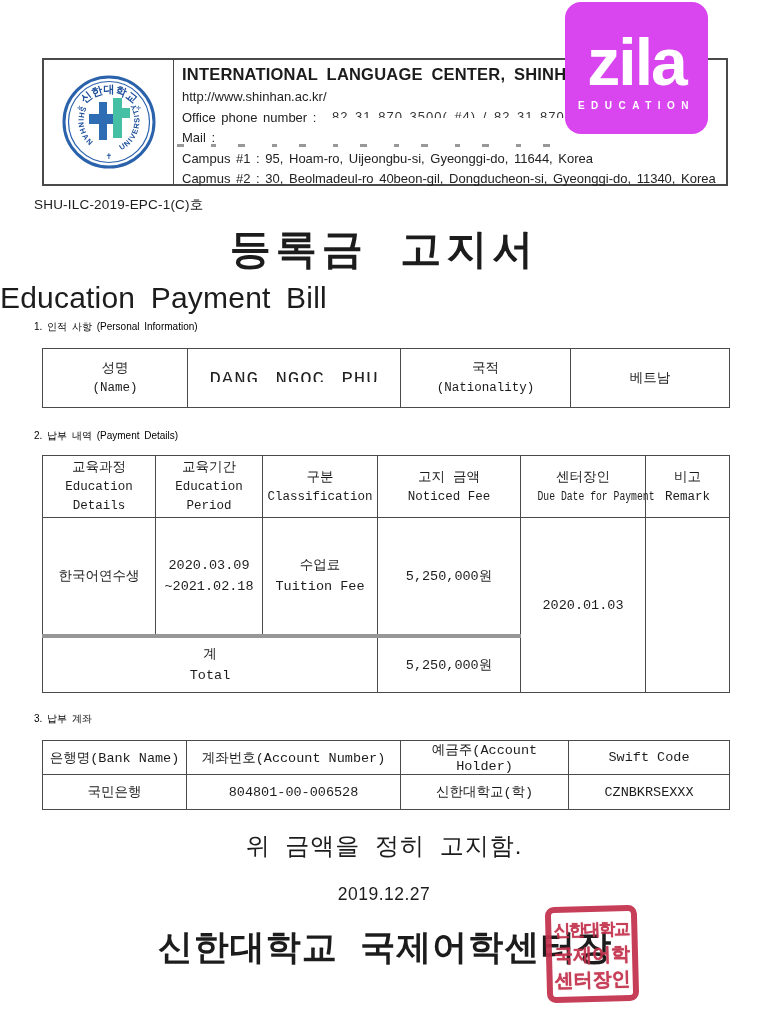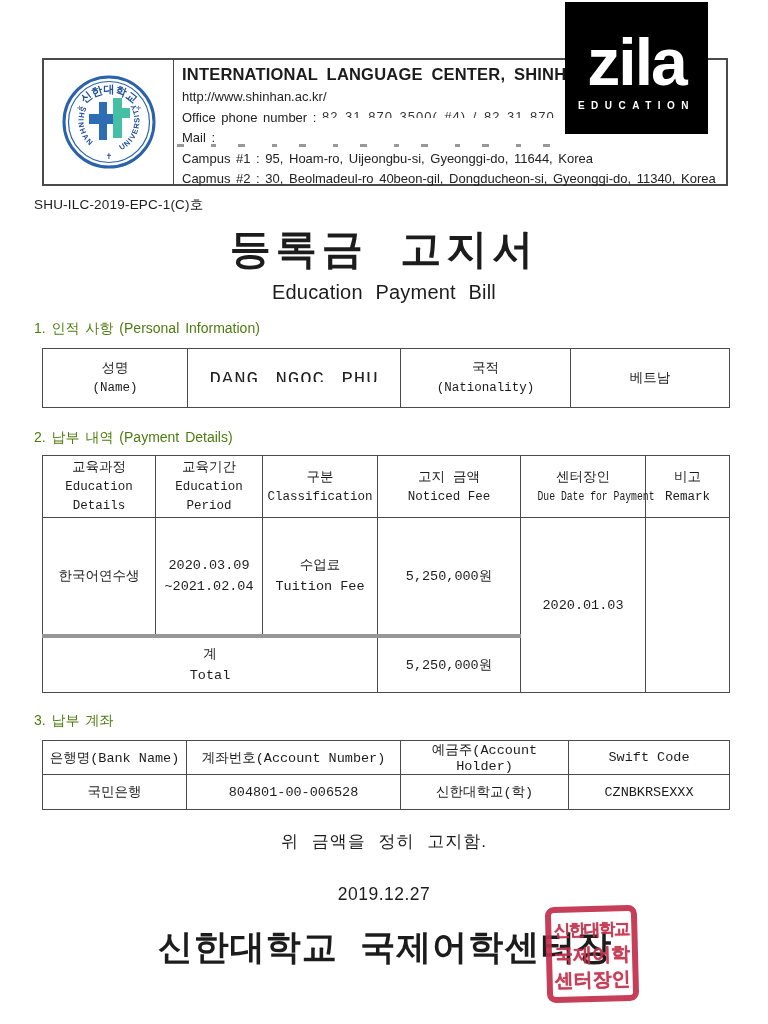--- a/index.html
+++ b/index.html
@@ -15,59 +15,59 @@
   .zila-sub{color:#fff;font-size:10px;letter-spacing:6.5px;margin-top:8px;font-weight:600;}
   
   .header-box{position:absolute;left:42px;top:58px;width:686px;height:128px;
     border:2px solid #4a4a4a;box-sizing:border-box;}
   .header-logo-cell{position:absolute;left:0;top:0;width:130px;height:100%;
     border-right:1.5px solid #4a4a4a;box-sizing:border-box;display:flex;align-items:center;justify-content:center;}
   .header-info{position:absolute;left:138px;top:2px;right:2px;}
   .h-line1{font-size:16.5px;font-weight:bold;letter-spacing:.2px;word-spacing:4px;white-space:nowrap;line-height:25px;}
   .h-line{font-size:13px;line-height:20.5px;white-space:nowrap;word-spacing:2px;color:#222;}
   .redact-top{display:inline-block;overflow:hidden;height:8px;vertical-align:text-top;}
-  .redact-top>span{display:block;font-size:13px;line-height:14px;white-space:nowrap;color:#333;letter-spacing:1px;}
+  .redact-top>span{display:block;font-size:13px;line-height:14px;white-space:nowrap;color:#333;letter-spacing:1px;margin-left:10px;}
   .mail-marks{position:absolute;left:133px;top:84px;width:388px;height:2.5px;opacity:.55;
     background:repeating-linear-gradient(90deg,#444 0 7px,transparent 7px 34px,#444 34px 39px,transparent 39px 61px);}
   
   .doc-no{position:absolute;left:34px;top:196px;font-size:13.5px;letter-spacing:.2px;}
   .title-ko{position:absolute;left:0;right:0;top:222px;text-align:center;
     font-size:41px;font-weight:bold;letter-spacing:5px;word-spacing:16px;}
-  .title-en{position:absolute;left:0;right:0;top:281px;text-align:center;
-    font-size:20px;font-weight:500;word-spacing:7px;letter-spacing:.2px;}
-  .section-label{position:absolute;left:34px;font-size:14px;word-spacing:2px;color:#4d7c0f;}
+  .title-en{position:absolute;left:0;right:0;top:281px;text-align:left;
+    font-size:30px;font-weight:500;word-spacing:7px;letter-spacing:.2px;}
+  .section-label{position:absolute;left:34px;font-size:10px;word-spacing:2px;color:#000000;}
   
   table{border-collapse:collapse;table-layout:fixed;font-family:Liberation Mono, monospace;}
   td,th{border:1.5px solid #4a4a4a;text-align:center;vertical-align:middle;
     font-size:13.5px;font-weight:normal;padding:0;color:#1c1c1c;}
   .tbl{position:absolute;left:42px;width:687px;}
   .ko{font-size:13.5px;line-height:21px;display:block;}
   .en{font-size:12.5px;line-height:19px;display:block;}
   .condensed{display:inline-block;transform:scaleX(.78);transform-origin:center;white-space:nowrap;}
   .redact-name{display:inline-block;overflow:hidden;height:11px;}
   .redact-name>span{display:block;font-size:19px;line-height:16px;letter-spacing:1px;word-spacing:4px;font-weight:500;color:#222;}
   .thick-top{border-top:4px solid #979797;}
   
-  .notice{position:absolute;left:0;right:0;top:830px;text-align:center;font-size:17px;word-spacing:7px;letter-spacing:1px;}
+  .notice{position:absolute;left:0;right:0;top:830px;text-align:center;font-size:24px;word-spacing:7px;letter-spacing:1px;}
   .date{position:absolute;left:0;right:0;top:884px;text-align:center;font-size:17.5px;letter-spacing:.5px;}
   .signature{position:absolute;left:0;right:30px;top:924px;text-align:center;z-index:3;
     font-size:35px;font-weight:bold;letter-spacing:1px;word-spacing:12px;padding-left:32px;}
   .stamp{position:absolute;left:546px;top:906px;width:80px;height:84px;z-index:4;
     border:6px solid #C2304B;border-radius:9px;transform:rotate(-1.5deg);
     display:flex;flex-direction:column;justify-content:center;align-items:center;
     color:#C2304B;font-weight:bold;opacity:.93;text-shadow:0 0 1px #C2304B;}
   .stamp .r1{font-size:16.5px;line-height:25px;letter-spacing:-1.5px;}
   .stamp .r2,.stamp .r3{font-size:19px;line-height:25px;letter-spacing:0;}
 </style>
 </head>
 <body>
 
 <div class="page">
 
-  <div class="zila" style="background:#000000;">
+  <div class="zila" style="background:#d946ef;border-radius:16px;">
     <div class="zila-word">zila</div>
     <div class="zila-sub">EDUCATION</div>
   </div>
 
   <div class="header-box">
     <div class="header-logo-cell">
       <svg width="96" height="96" viewBox="0 0 96 96">
         <circle cx="48" cy="48" r="45" fill="none" stroke="#2B62AC" stroke-width="3"></circle>
         <circle cx="48" cy="48" r="40.5" fill="none" stroke="#2B62AC" stroke-width="1.2"></circle>
         <path id="arcTop" d="M 16,44 A 33,33 0 0 1 80,44" fill="none"></path>
@@ -173,21 +173,21 @@
       </th>
       <th>
         <span class="ko">비고</span>
             <span class="en">Remark</span>
       </th>
     </tr>
     <tr style="height:118px;">
       <td>한국어연수생</td>
       <td>
         <span class="ko">2020.03.09</span>
-        <span class="ko">~2021.02.04</span>
+        <span class="ko">~2021.02.18</span>
       </td>
       <td>
         <span class="ko">수업료</span>
         <span class="ko">Tuition Fee</span>
       </td>
       <td>5,250,000원</td>
       <td rowspan="2">2020.01.03</td>
       <td rowspan="2"></td>
     </tr>
     <tr style="height:57px;">

